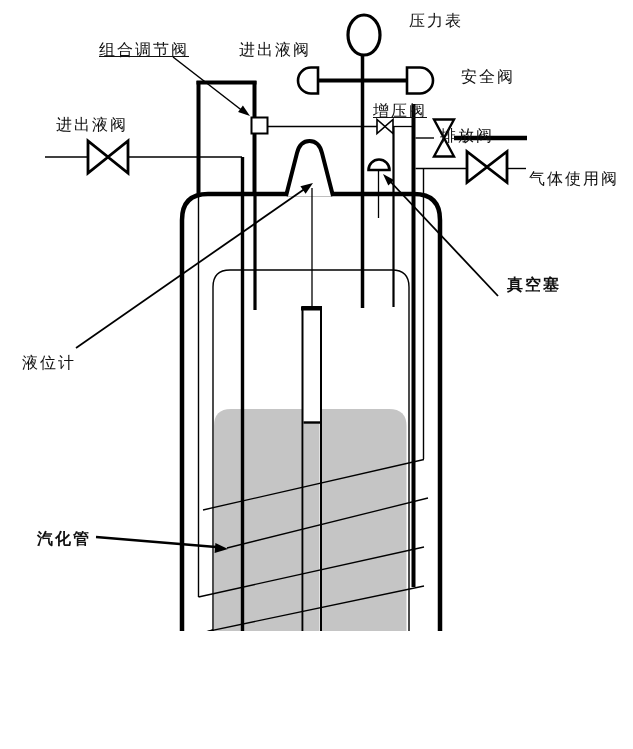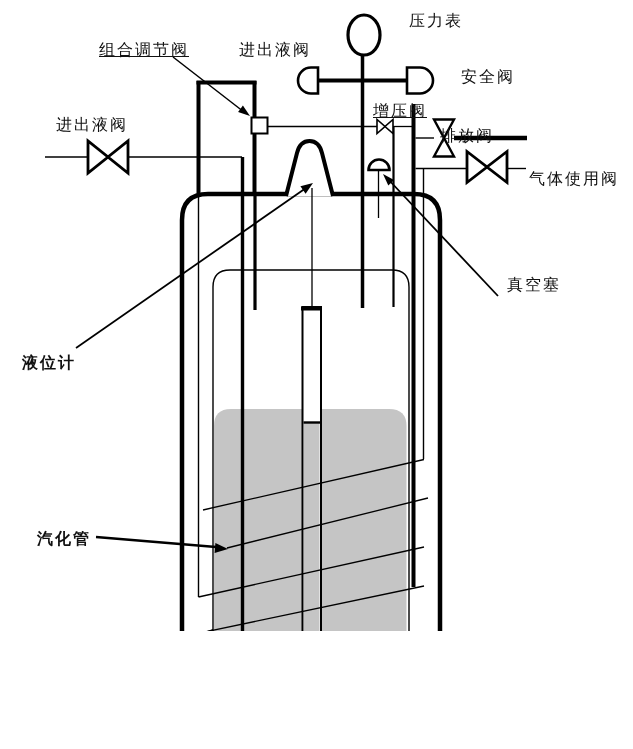--- a/index.html
+++ b/index.html
@@ -14,22 +14,22 @@
   }
   
   .lbl-pressure-gauge{left:409px;top:12px;}
   .lbl-combination-regulating-valve{left:99px;top:41px;text-decoration:underline;}
   .lbl-inner-burst-disc{left:239px;top:41px;}
   .lbl-safety-valve{left:461px;top:68px;}
   .lbl-inlet-outlet-valve{left:56px;top:116px;}
   .lbl-pressure-building-valve{left:373px;top:102px;text-decoration:underline;}
   .lbl-vent-valve{left:440px;top:116px;margin-top:11px;}
   .lbl-gas-use-valve{left:529px;top:151px;margin-top:19px;}
-  .lbl-vacuum-plug{left:507px;top:276px;}
-  .lbl-level-gauge{left:22px;top:354px;font-weight:bold;}
+  .lbl-vacuum-plug{left:507px;top:276px;font-weight:bold;}
+  .lbl-level-gauge{left:22px;top:354px;}
   .lbl-vaporizer-tube{left:37px;top:530px;font-weight:bold;}
 </style>
 </head>
 <body>
 
 <div id="stage">
 
   <svg id="drawing" width="633" height="749" viewBox="0 0 633 749">
 
     <g>

